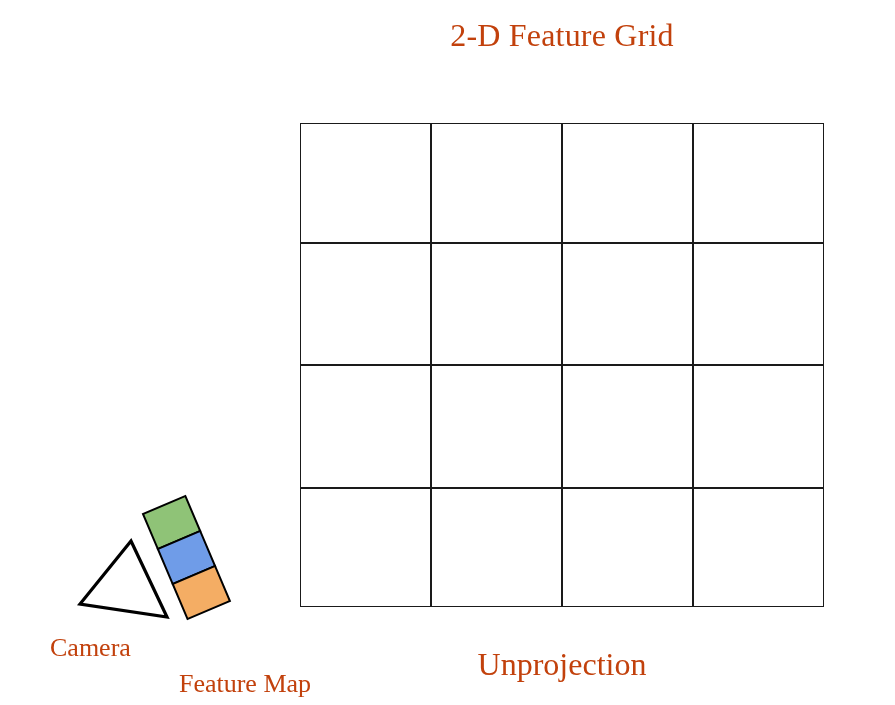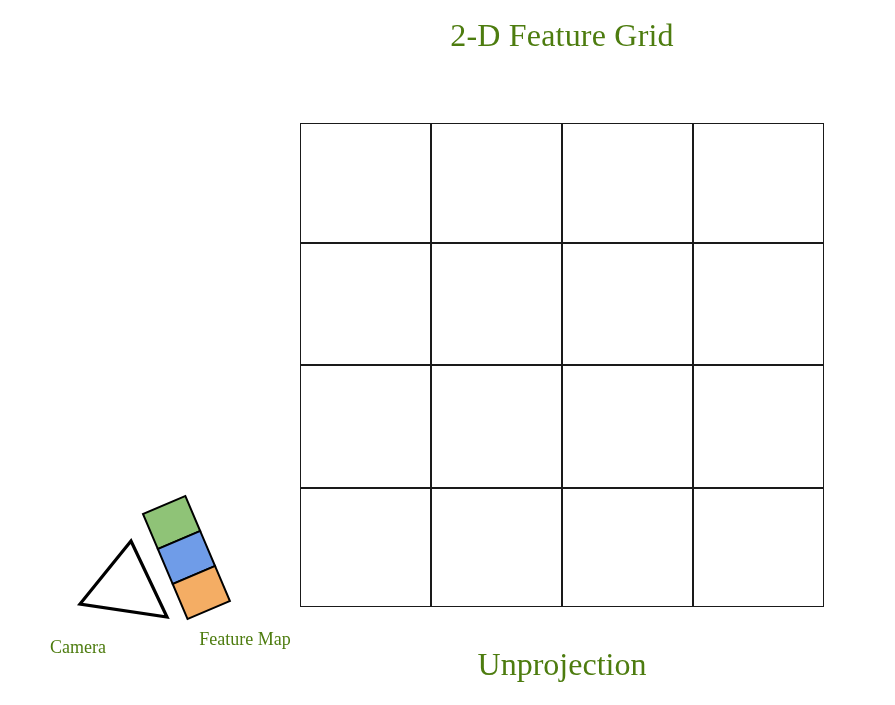--- a/index.html
+++ b/index.html
@@ -7,21 +7,21 @@
     padding: 0;
     background: #ffffff;
   }
   #page {
     position: relative;
     width: 895px;
     height: 705px;
     background: #ffffff;
     overflow: hidden;
     font-family: "Liberation Serif", "DejaVu Serif", serif;
-    color: #4d7c0f;
+    color: #c2410c;
   }
 
   
   #title {
     position: absolute;
     left: 300px;
     top: 16px;
     width: 524px;
     text-align: center;
     font-size: 32px;
@@ -61,37 +61,37 @@
     left: 143px;
     top: 494px;
     width: 120px;
     height: 120px;
     overflow: visible;
   }
 
   
   .label {
     position: absolute;
-    font-size: 18px;
+    font-size: 26px;
     line-height: 29px;
     white-space: nowrap;
   }
   #camera-label {
     left: 50px;
     top: 633px;
   }
   #feature-map-label {
     left: 150px;
     top: 625px;
     width: 190px;
     text-align: center;
     white-space: normal;
   }
   #feature-map-label .l1 { display: block; }
-  #feature-map-label .l2 { display: block; }
+  #feature-map-label .l2 { display: block; margin-top: 44px; }
 
   #unprojection-label {
     left: 300px;
     top: 645px;
     width: 524px;
     text-align: center;
     font-size: 32px;
     line-height: 38px;
   }
 </style>

